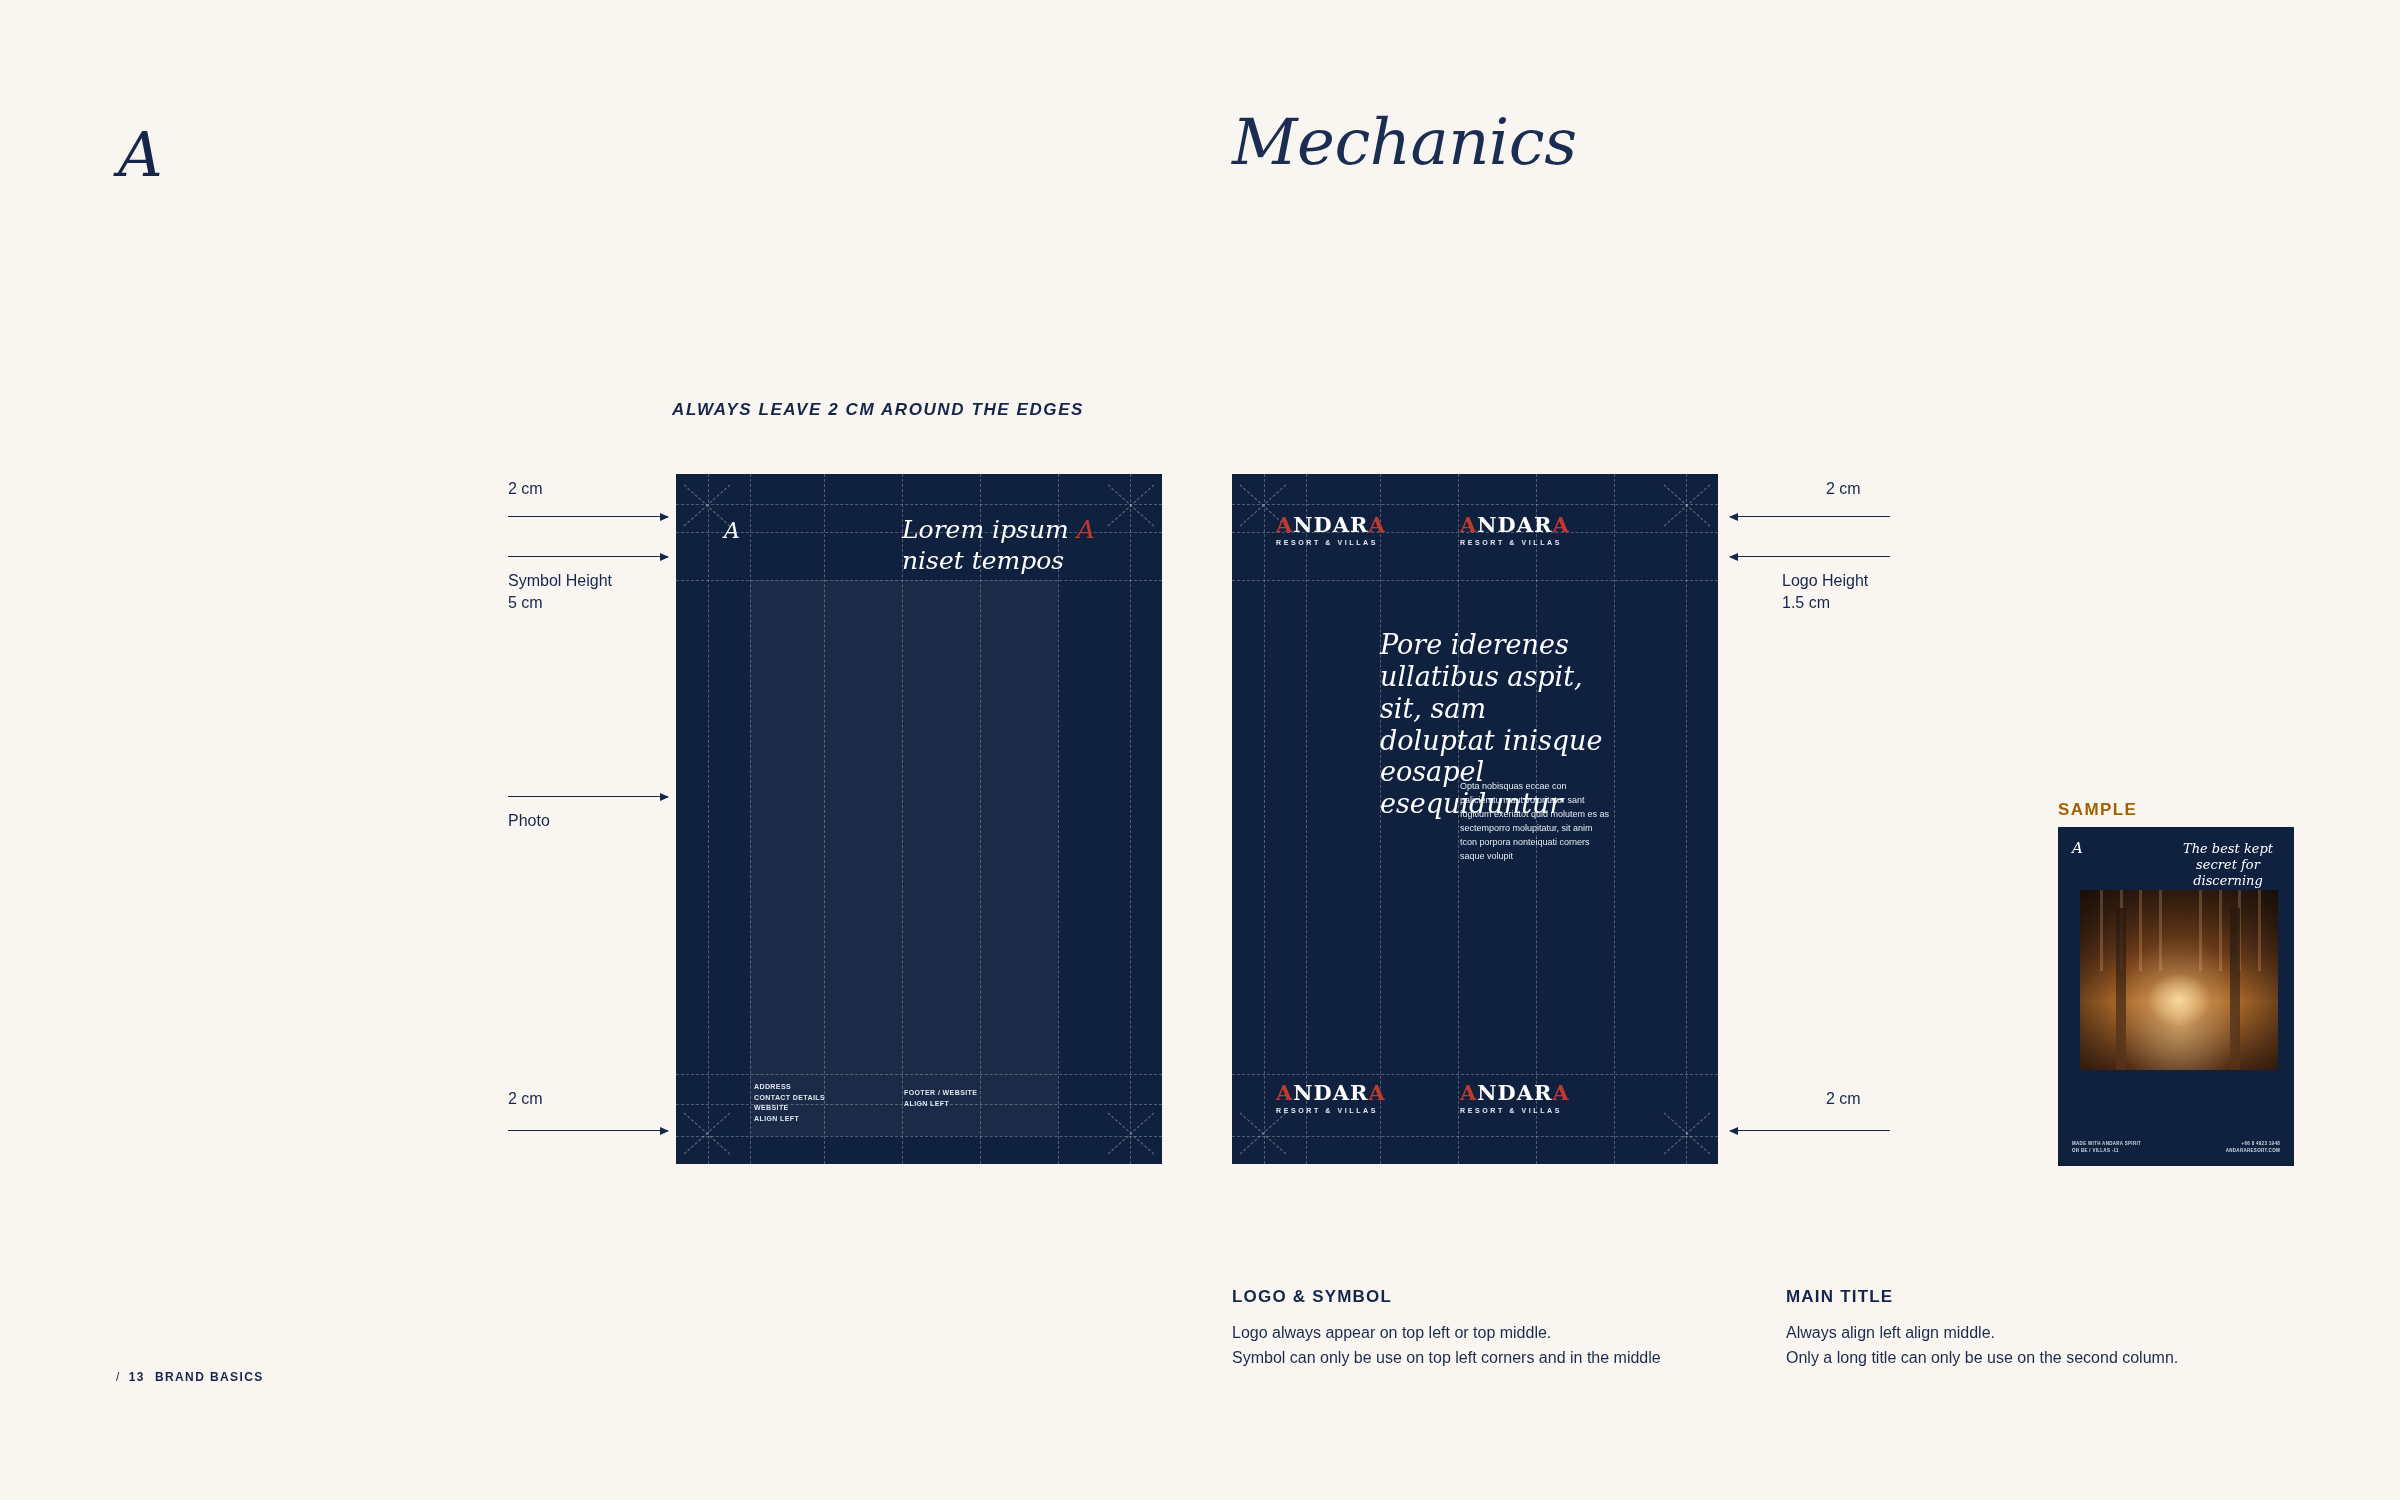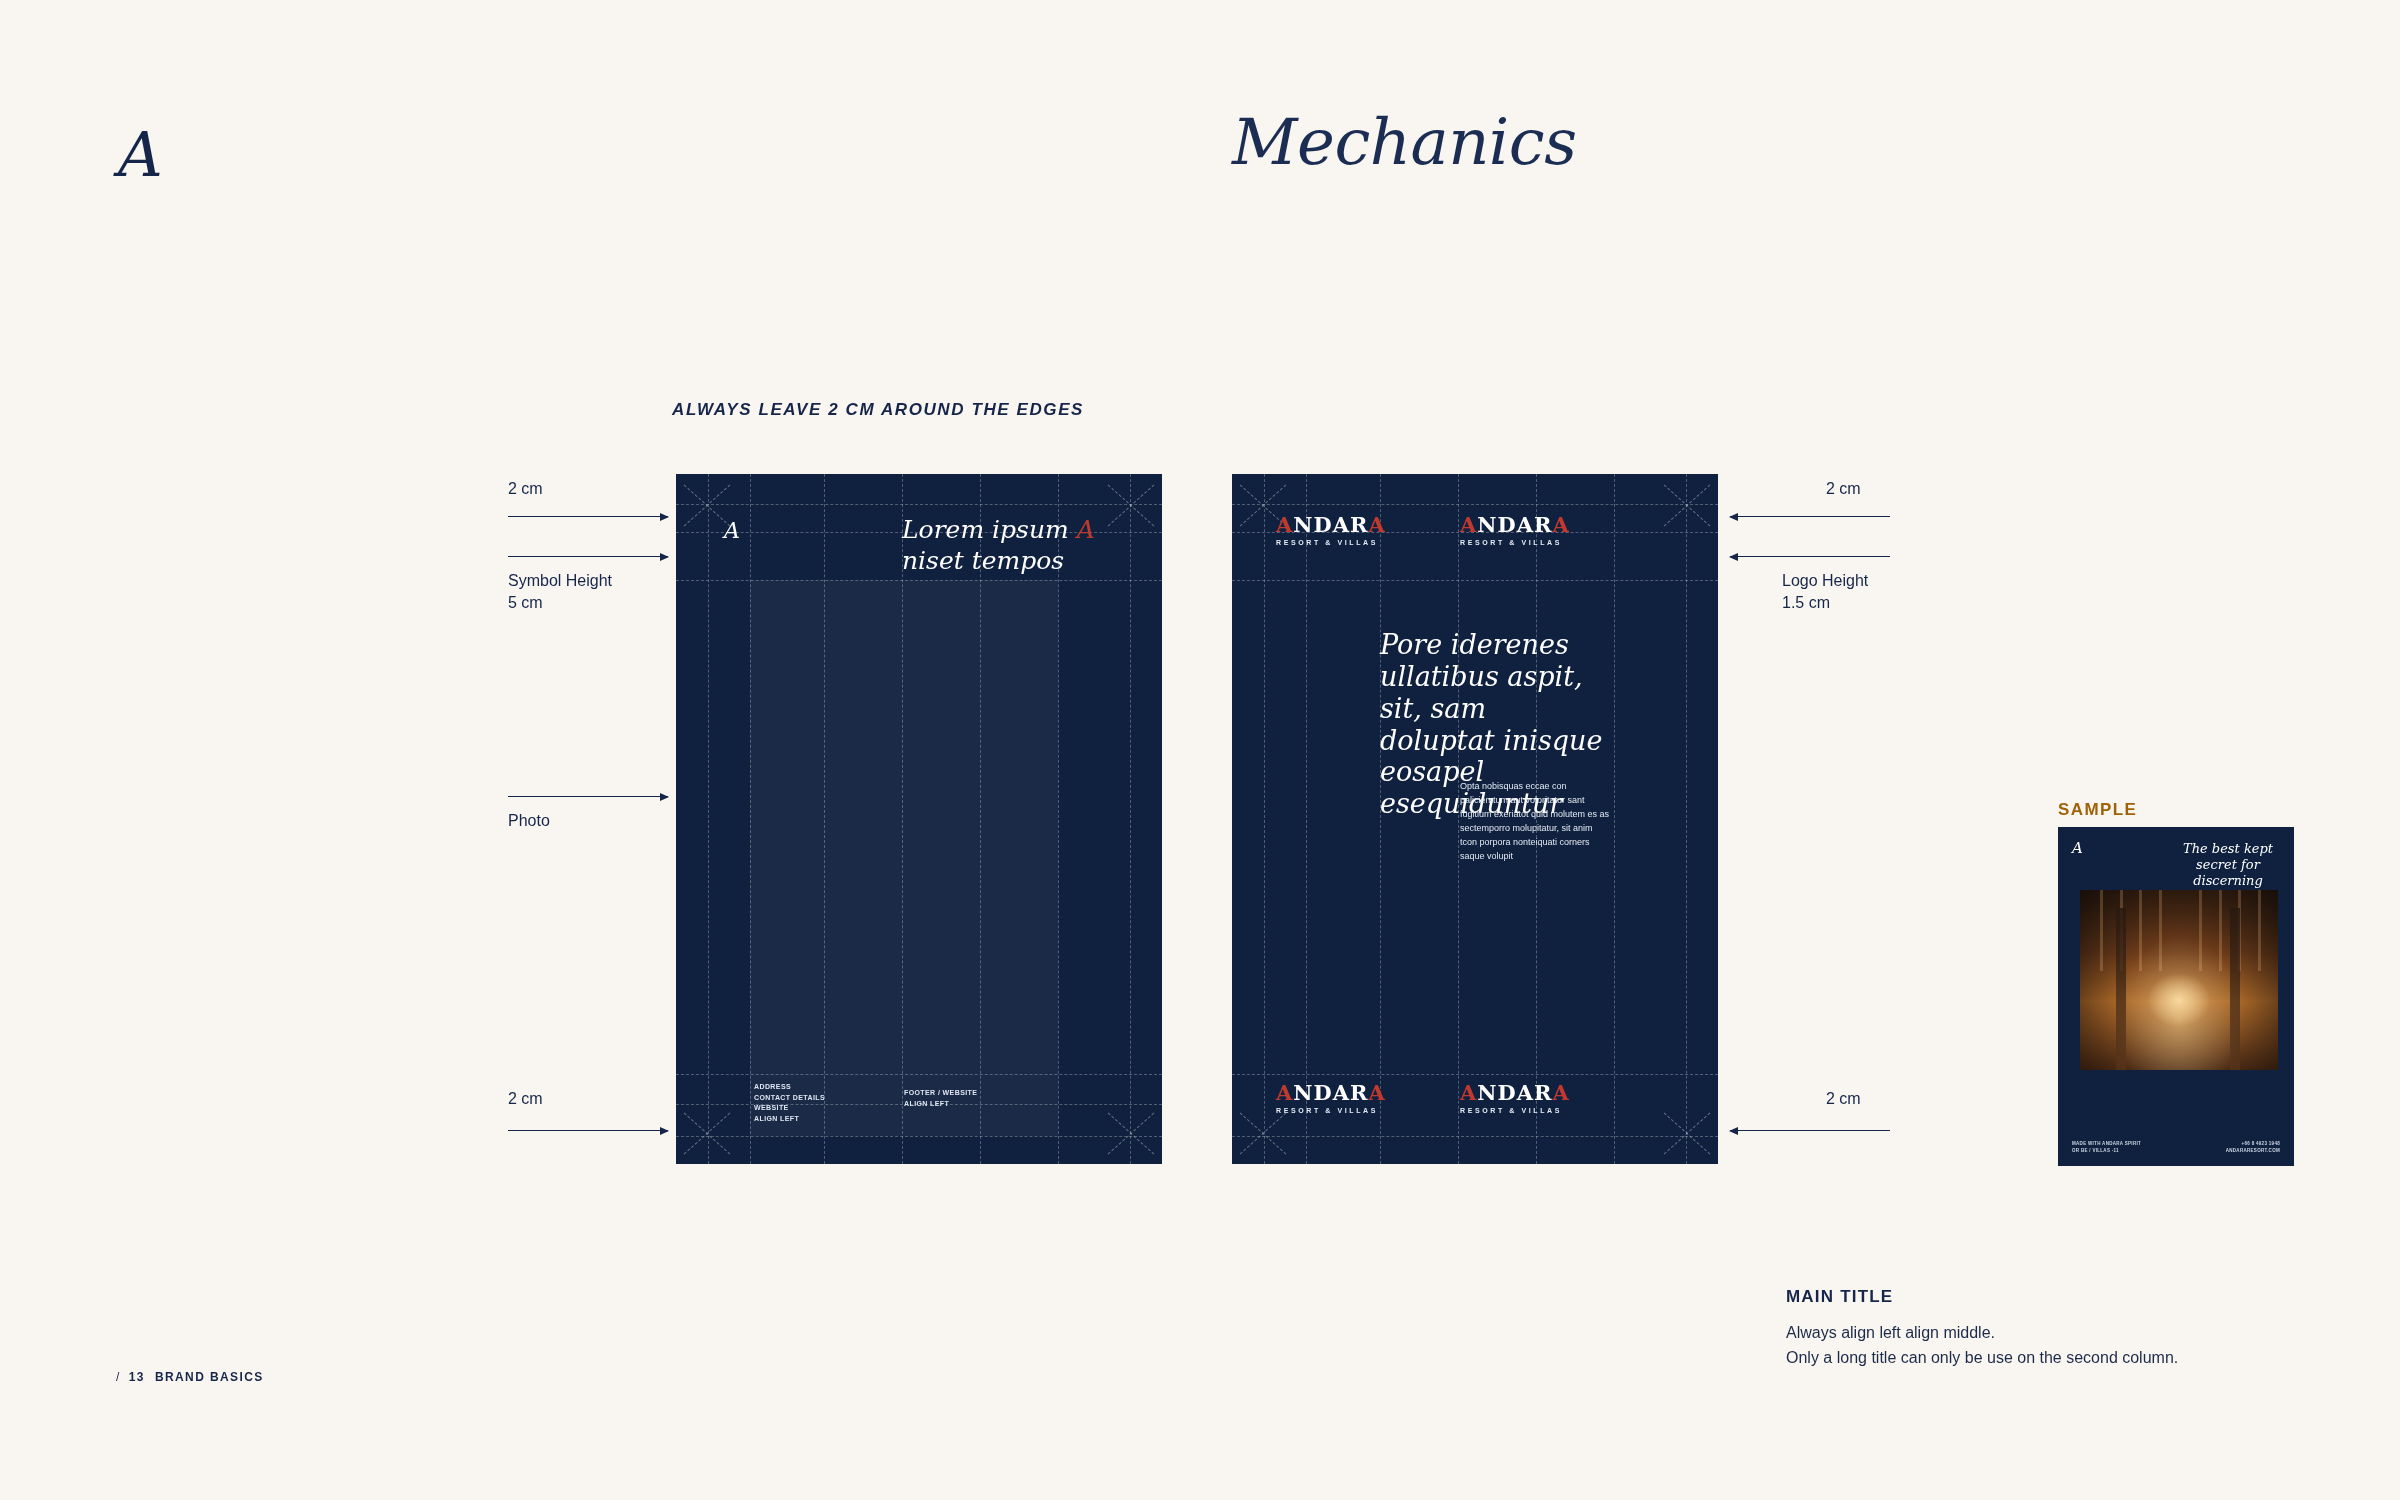--- a/index.html
+++ b/index.html
@@ -297,20 +297,25 @@
       <div class="pillar" style="left:18%"></div>
       <div class="pillar" style="left:76%"></div>
       <div class="glow"></div>
     </div>
     <div class="sc-foot" style="left:14px;white-space:pre-line;">MADE WITH ANDARA SPIRIT
 OR BE / VILLAS ·11</div>
     <div class="sc-foot" style="right:14px;text-align:right;white-space:pre-line;">+66 8 4923 1948
 ANDARARESORT.COM</div>
   </div>
 
+  <div class="note" id="note-logo">
+    <h4>LOGO &amp; SYMBOL</h4>
+    <p style="white-space:pre-line;">Logo always appear on top left or top middle.
+Symbol can only be use on top left corners and in the middle</p>
+  </div>
   <div class="note" id="note-title">
     <h4>MAIN TITLE</h4>
     <p style="white-space:pre-line;">Always align left align middle.
 Only a long title can only be use on the second column.</p>
   </div>
 
   <div class="footer">
     <span class="slash">/</span><span class="num">13</span><span>BRAND BASICS</span>
   </div>
 

